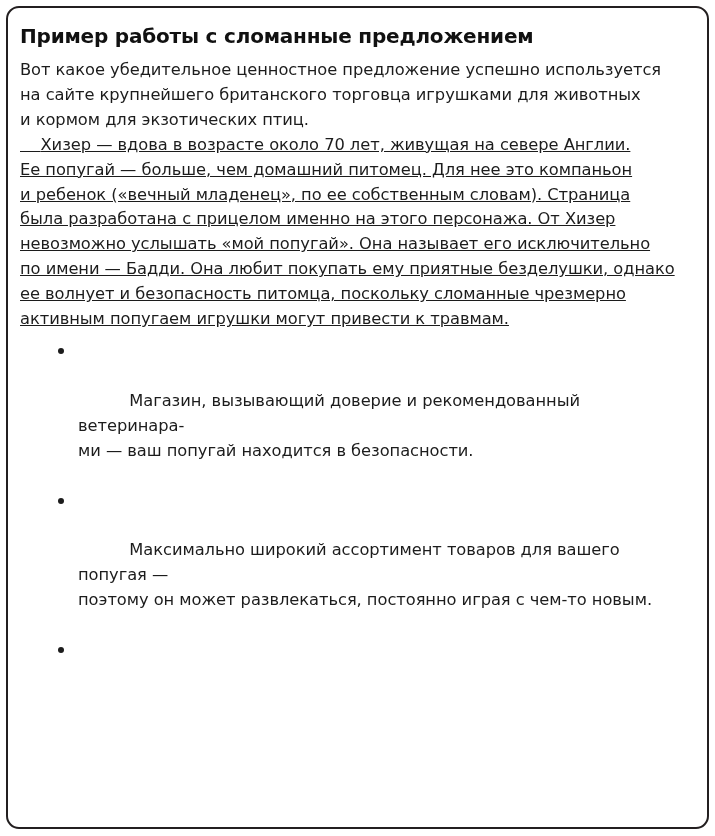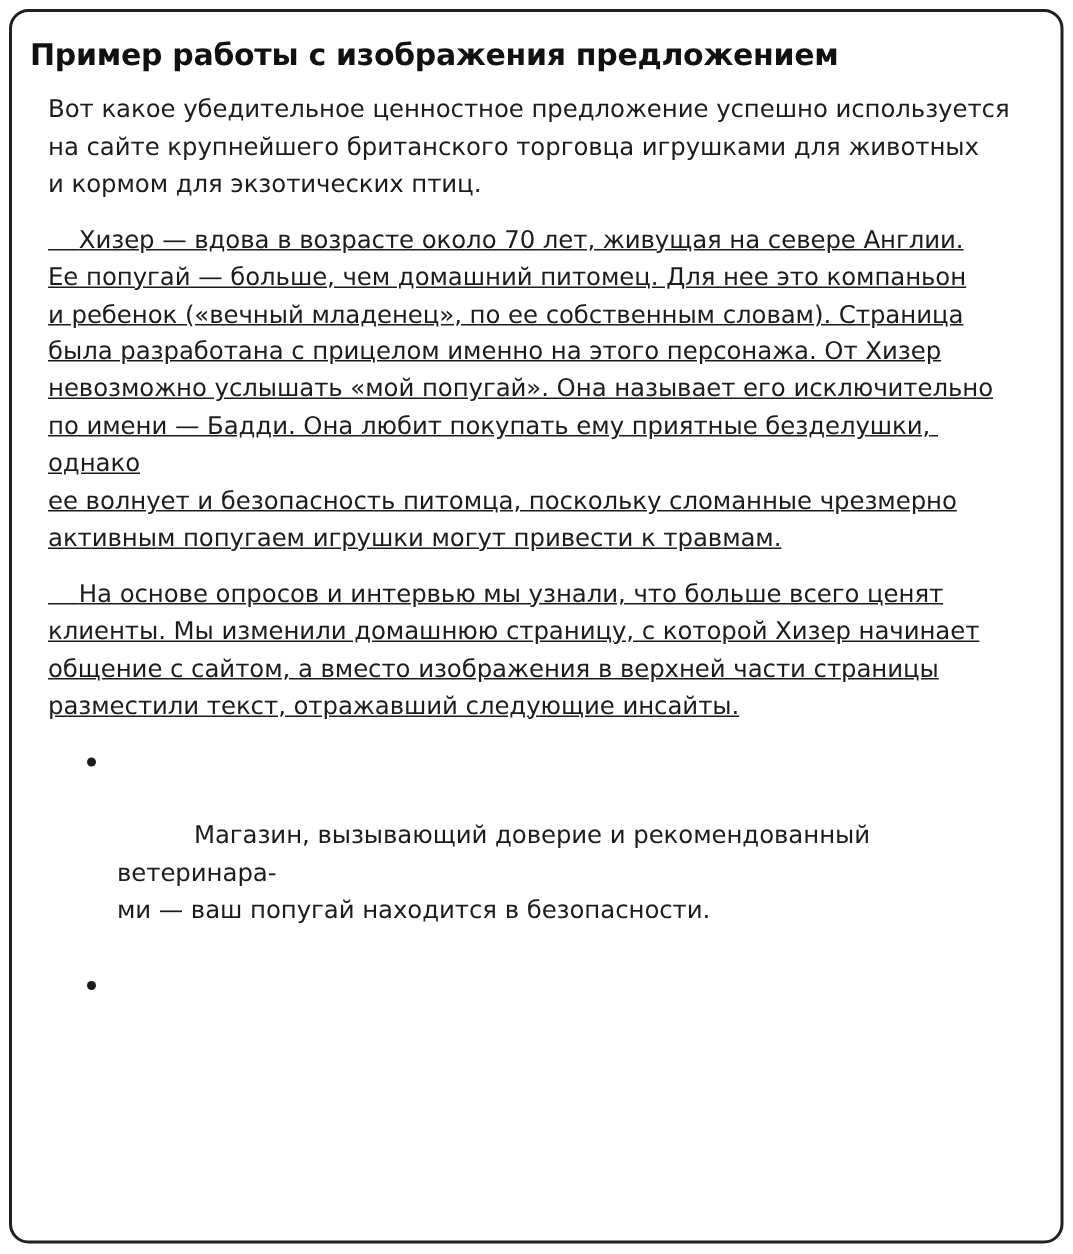--- a/index.html
+++ b/index.html
@@ -44,21 +44,21 @@
   }
 
   .body-text {
     font-size: 16.3px;
     line-height: 24.9px;
     color: #1c1c1c;
     letter-spacing: -0.05px;
   }
 
   .para {
-    margin: 12px;
+    margin: 0;
     white-space: pre-wrap;
   }
 
   .para.indent {
     text-indent: 0;
     text-decoration: underline;
   }
 
   .bullet-list {
     list-style: none;
@@ -86,48 +86,49 @@
     border-radius: 50%;
     background: #1c1c1c;
   }
 </style>
 </head>
 <body>
 
 <div class="callout-box">
   <div class="callout-inner">
 
-    <h2 class="callout-title">Пример работы с изображения предложением</h2>
+    <h2 class="callout-title">Пример работы с сломанные предложением</h2>
 
     <div class="body-text">
 
       <p class="para">Вот какое убедительное ценностное предложение успешно используется
 на сайте крупнейшего британского торговца игрушками для животных
 и кормом для экзотических птиц.</p>
 
       <p class="para indent">    Хизер — вдова в возрасте около 70 лет, живущая на севере Англии.
 Ее попугай — больше, чем домашний питомец. Для нее это компаньон
 и ребенок («вечный младенец», по ее собственным словам). Страница
 была разработана с прицелом именно на этого персонажа. От Хизер
 невозможно услышать «мой попугай». Она называет его исключительно
 по имени — Бадди. Она любит покупать ему приятные безделушки, однако
 ее волнует и безопасность питомца, поскольку сломанные чрезмерно
 активным попугаем игрушки могут привести к травмам.</p>
 
 
-      <p class="para indent">    На основе опросов и интервью мы узнали, что больше всего ценят
-клиенты. Мы изменили домашнюю страницу, с которой Хизер начинает
-общение с сайтом, а вместо изображения в верхней части страницы
-разместили текст, отражавший следующие инсайты.</p>
 
       <ul class="bullet-list">
         <li class="bullet-item">
           <span class="bullet-dot"></span>
           <span>Магазин, вызывающий доверие и рекомендованный ветеринара-
 ми — ваш попугай находится в безопасности.</span>
+        </li>
+        <li class="bullet-item">
+          <span class="bullet-dot"></span>
+          <span>Максимально широкий ассортимент товаров для вашего попугая —
+поэтому он может развлекаться, постоянно играя с чем-то новым.</span>
         </li>
         <li class="bullet-item">
           <span class="bullet-dot"></span>
           
         </li>
       </ul>
 
     </div>
   </div>
 </div>

